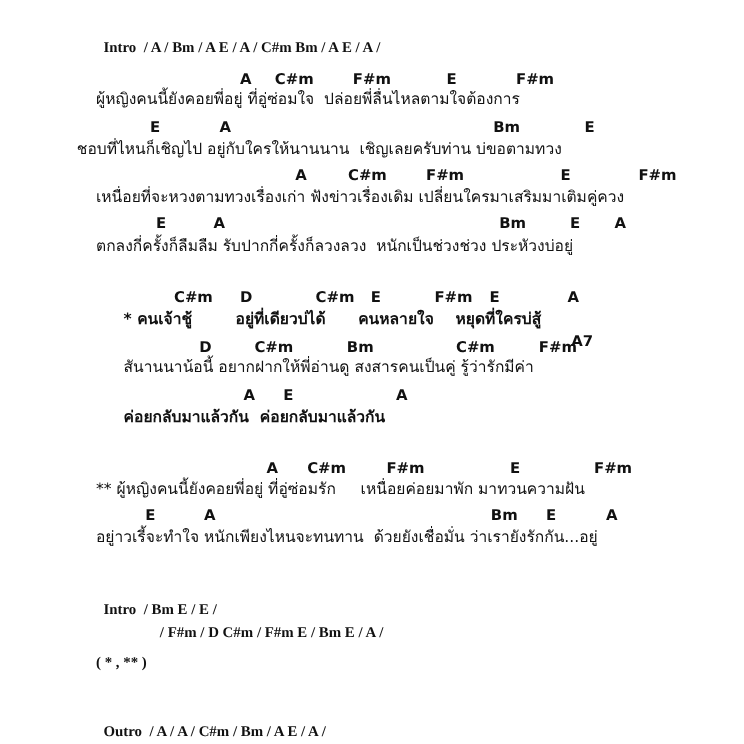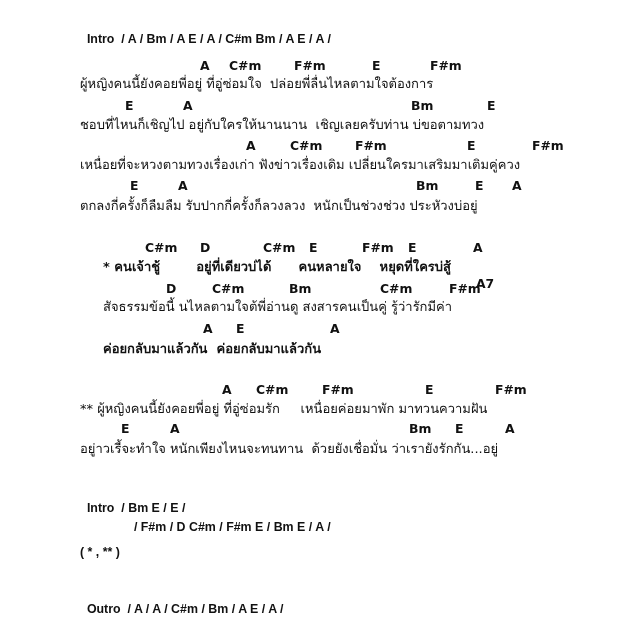--- a/index.html
+++ b/index.html
@@ -1,18 +1,18 @@
 <!DOCTYPE html>
 <html><head>
 <meta charset="utf-8">
 <style>
   html, body { margin:0; padding:0; background:#ffffff; }
   body { width:620px; height:620px; position:relative; overflow:hidden; font-family:"DejaVu Sans", sans-serif; color:#111; }
   .ln { position:absolute; white-space:pre; font-size:12.4px; line-height:16px; }
-  .b { font-weight:bold; font-family:Liberation Sans, sans-serif; }
+  .b { font-weight:bold; font-family:Liberation Serif, serif; }
   .chord { position:absolute; font-weight:bold; font-size:12.4px; line-height:16px; white-space:pre; }
   .lyric { position:absolute; font-size:13px; line-height:18px; white-space:pre; font-family:"DejaVu Sans", sans-serif; }
 </style>
 </head>
 <body>
 
 <div class="ln b" style="left:80px; top:15px;">
   <span>Intro</span>&nbsp;&nbsp;<span>/ A / Bm / A E / A / C#m Bm / A E / A /</span>
 </div>
 
@@ -23,21 +23,21 @@
     <div class="chord" style="left:294px; top:58px;">F#m</div>
     <div class="chord" style="left:372px; top:58px;">E</div>
     <div class="chord" style="left:430px; top:58px;">F#m</div>
     <div class="lyric" style="left:80px; top:75px;">ผู้หญิงคนนี้ยังคอยพี่อยู่ ที่อู่ซ่อมใจ  ปล่อยพี่ลื่นไหลตามใจต้องการ</div>
   </div>
   <div>
     <div class="chord" style="left:125px; top:98px;">E</div>
     <div class="chord" style="left:183px; top:98px;">A</div>
     <div class="chord" style="left:411px; top:98px;">Bm</div>
     <div class="chord" style="left:487px; top:98px;">E</div>
-    <div class="lyric" style="left:80px; top:116px;">ชอบที่ไหนก็เชิญไป อยู่กับใครให้นานนาน  เชิญเลยครับท่าน บ่ขอตามทวง</div>
+    <div class="lyric" style="left:64px; top:116px;">ชอบที่ไหนก็เชิญไป อยู่กับใครให้นานนาน  เชิญเลยครับท่าน บ่ขอตามทวง</div>
   </div>
   <div>
     <div class="chord" style="left:246px; top:138px;">A</div>
     <div class="chord" style="left:290px; top:138px;">C#m</div>
     <div class="chord" style="left:355px; top:138px;">F#m</div>
     <div class="chord" style="left:467px; top:138px;">E</div>
     <div class="chord" style="left:532px; top:138px;">F#m</div>
     <div class="lyric" style="left:80px; top:156px;">เหนื่อยที่จะหวงตามทวงเรื่องเก่า ฟังข่าวเรื่องเดิม เปลี่ยนใครมาเสริมมาเติมคู่ควง</div>
   </div>
   <div>
@@ -61,21 +61,21 @@
     <div class="chord" style="left:473px; top:240px;">A</div>
     <div class="chord" style="left:476px; top:240px;margin-top:36px;">A7</div>
     <div class="lyric" style="left:103px; top:258px;font-weight:bold;">* คนเจ้าชู้        อยู่ที่เดียวบ่ได้      คนหลายใจ    หยุดที่ใครบ่สู้</div>
   </div>
   <div>
     <div class="chord" style="left:166px; top:281px;">D</div>
     <div class="chord" style="left:212px; top:281px;">C#m</div>
     <div class="chord" style="left:289px; top:281px;">Bm</div>
     <div class="chord" style="left:380px; top:281px;">C#m</div>
     <div class="chord" style="left:449px; top:281px;">F#m</div>
-    <div class="lyric" style="left:103px; top:298px;">สัจธรรมข้อนี้ นไหลตามใจต้พี่อ่านดู สงสารคนเป็นคู่ รู้ว่ารักมีค่า</div>
+    <div class="lyric" style="left:103px; top:298px;">สันานนาน้อนี้ อยากฝากให้พี่อ่านดู สงสารคนเป็นคู่ รู้ว่ารักมีค่า</div>
   </div>
   <div>
     <div class="chord" style="left:203px; top:321px;">A</div>
     <div class="chord" style="left:236px; top:321px;">E</div>
     <div class="chord" style="left:330px; top:321px;">A</div>
     <div class="lyric" style="left:103px; top:340px;font-weight:bold;">ค่อยกลับมาแล้วกัน  ค่อยกลับมาแล้วกัน</div>
   </div>
 </div>
 
 <div>

